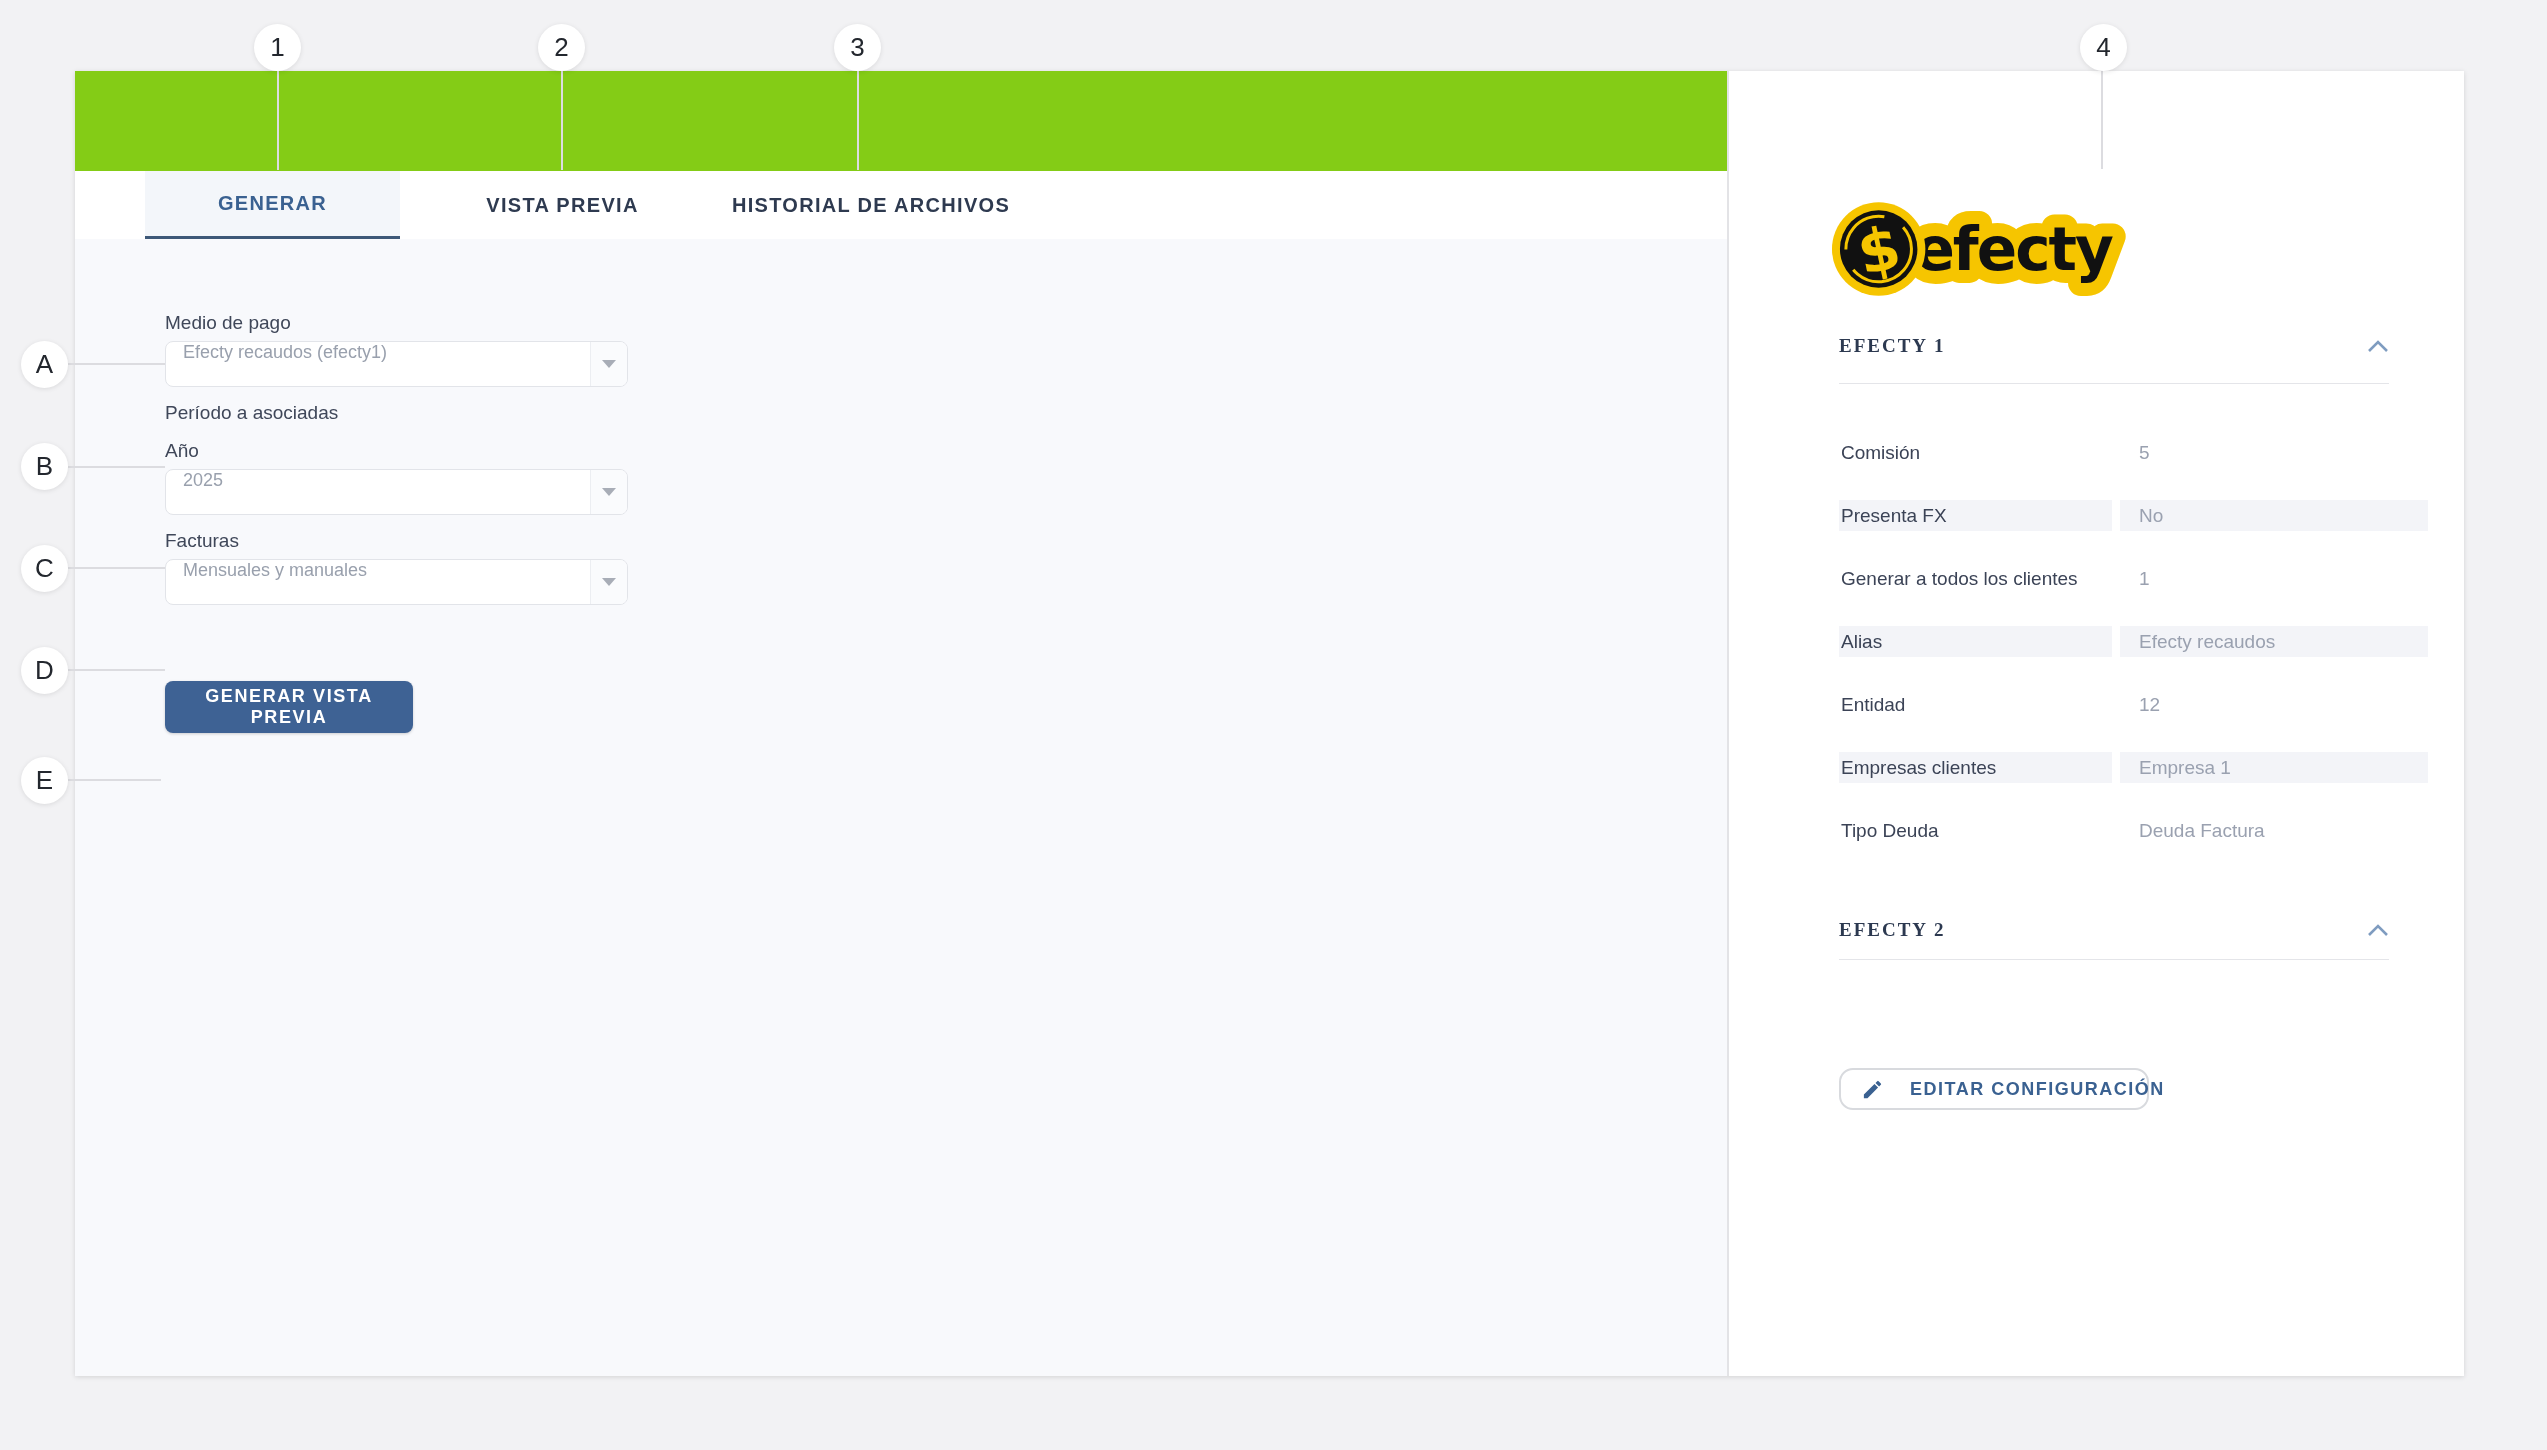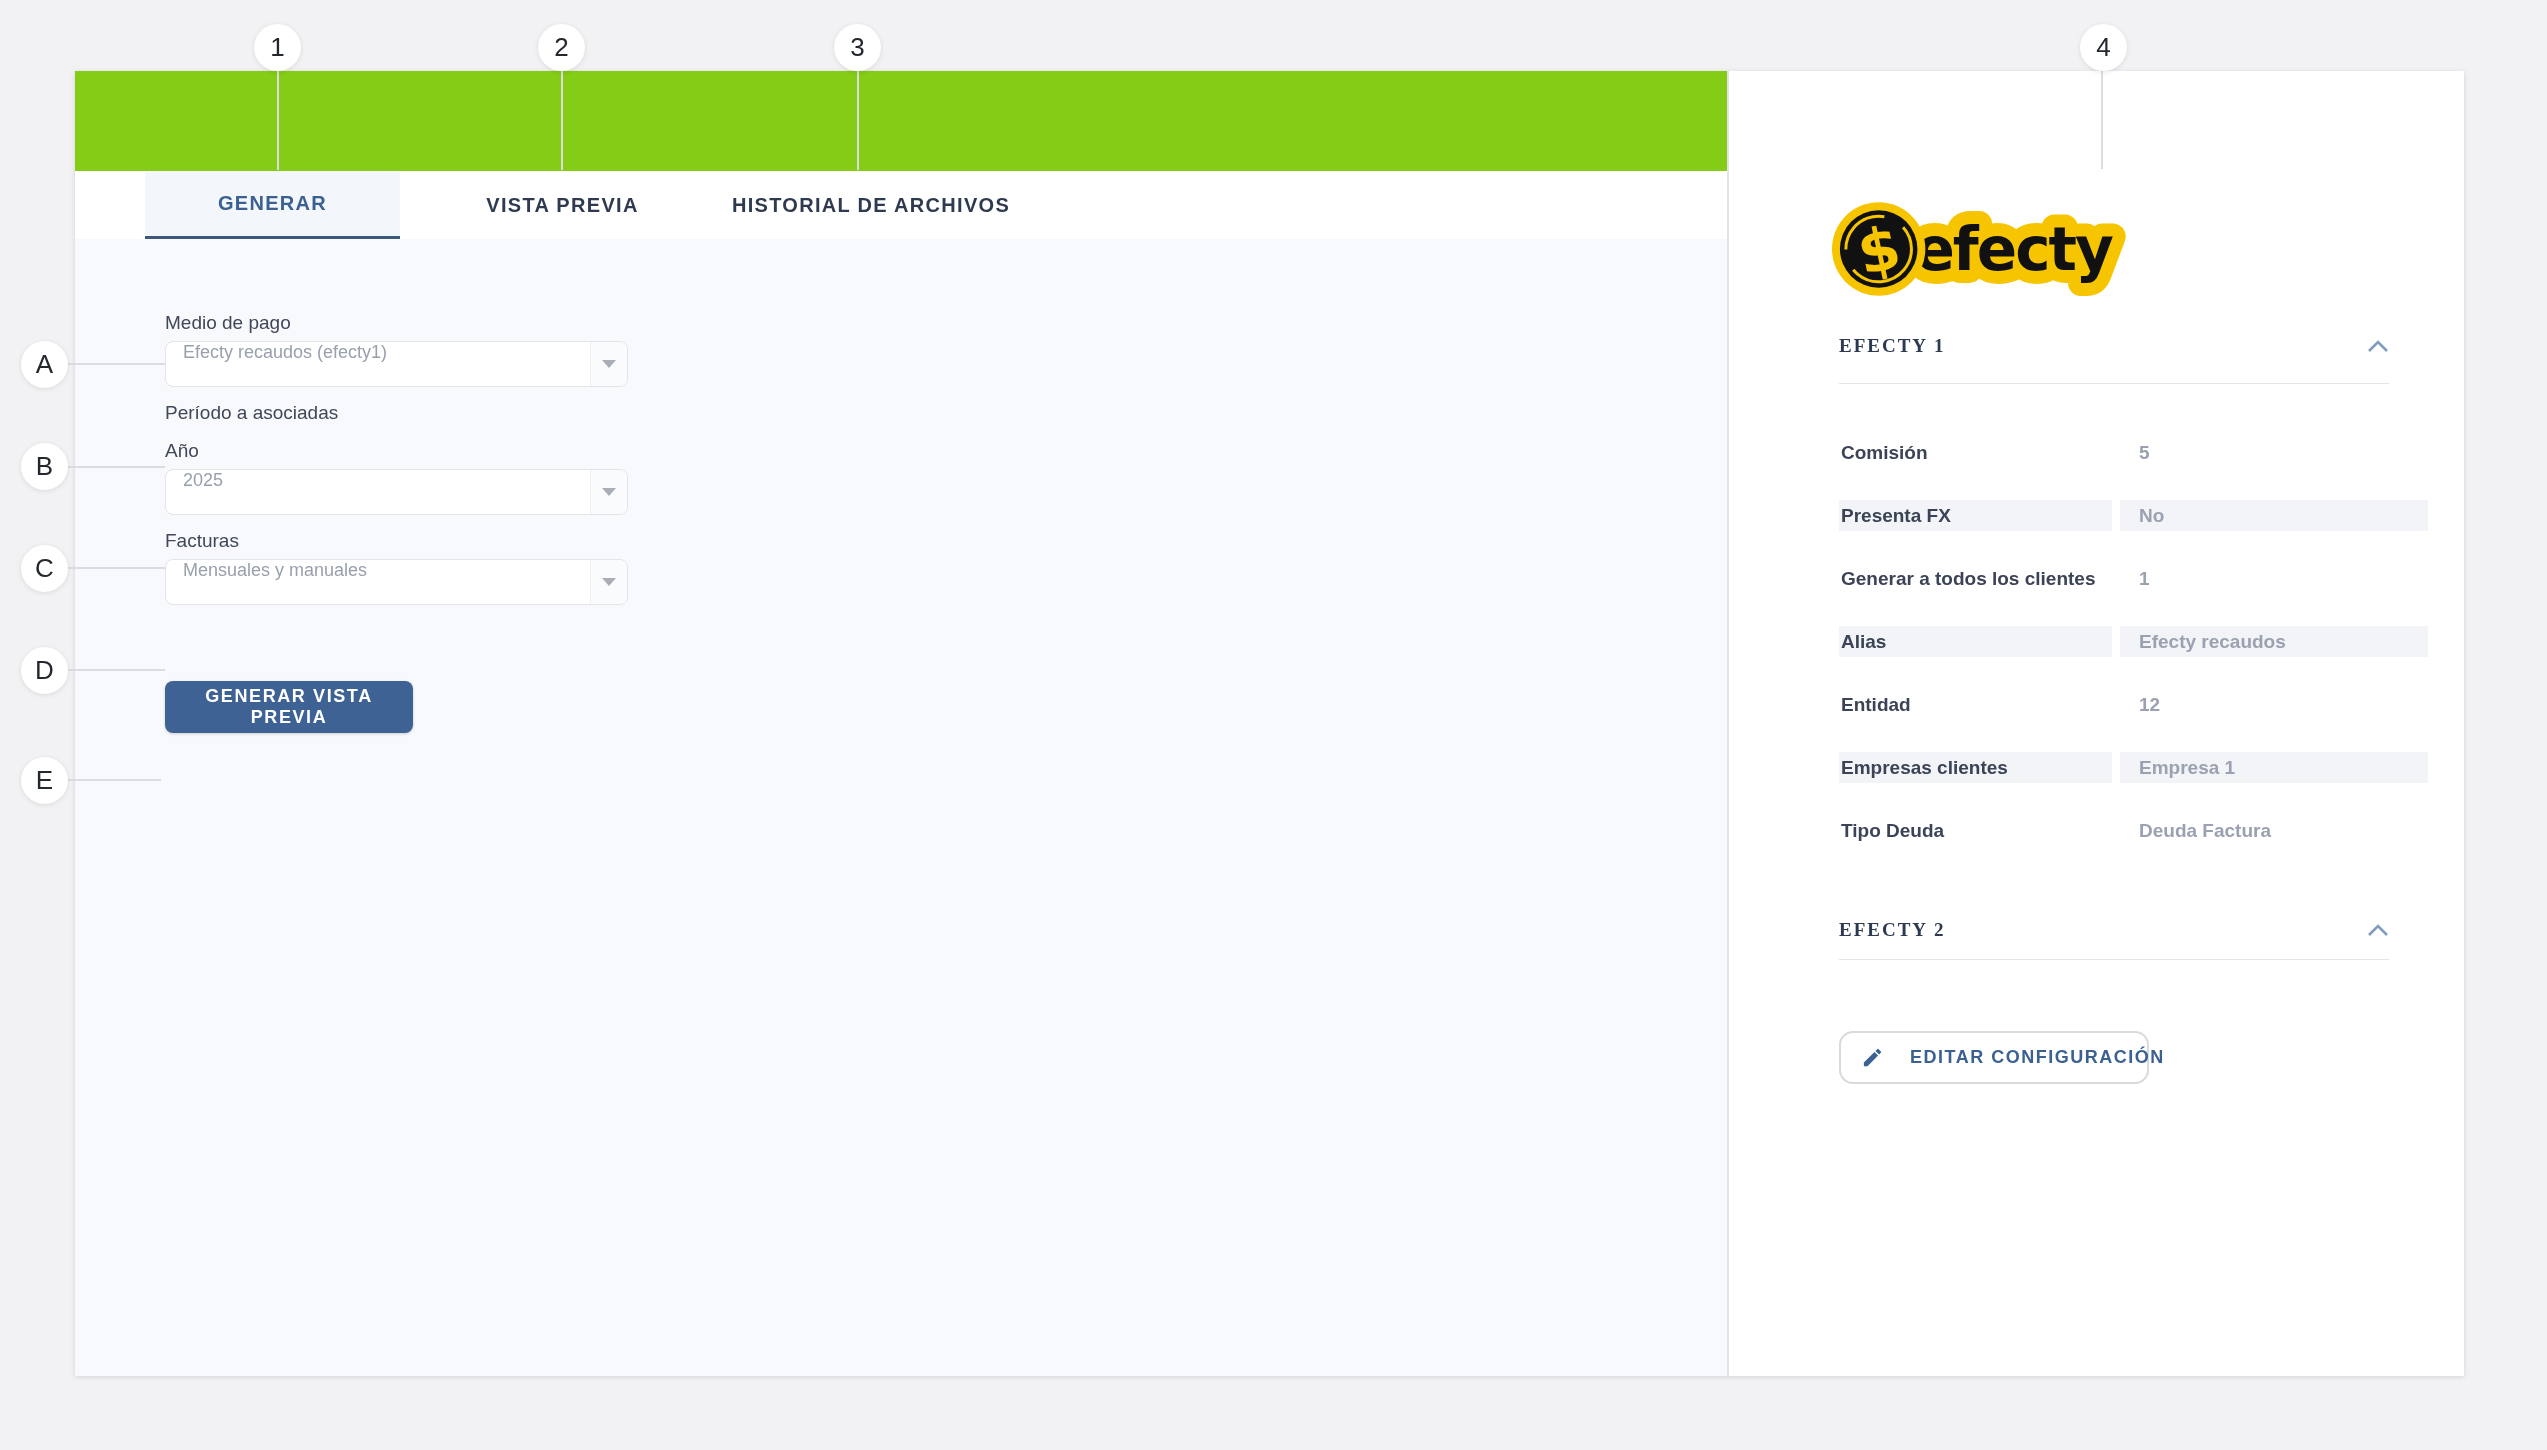--- a/index.html
+++ b/index.html
@@ -121,39 +121,39 @@
     color:#2c3950; line-height:24px;font-family:Liberation Serif, serif;
   }
   .section-divider {
     margin-left:110px; width:550px; height:1px;
     background:#e4e5e9; margin-top:25px;
   }
   .section-divider.second { margin-top:17px; }
 
   .rows { margin-left:110px; width:589px; margin-top:53px; }
   .prow {
-    display:flex; height:31px; margin-bottom:32px;font-weight:bold;
+    display:flex; height:31px; margin-bottom:32px;
   }
   .prow .cell-label {
     width:273px; font-size:19px; color:#3b4356;
     line-height:31px; padding-left:2px;
     white-space:nowrap;
   }
   .prow .cell-gap { width:8px; }
   .prow .cell-value {
     flex:1; font-size:19px; color:#9aa1b0;
     line-height:31px; padding-left:19px;
     white-space:nowrap;
   }
   .prow:nth-child(even) .cell-label,
   .prow:nth-child(even) .cell-value { background:#f3f4f8; }
 
   .edit-btn {
-    margin-left:110px; margin-top:71px;
-    width:310px; height:53px;
+    margin-left:110px; margin-top:108px;
+    width:310px; height:42px;
     background:#ffffff;
     border:2px solid #d8dade;
     border-radius:14px;
     display:flex; align-items:center;
     font-family:inherit;
     cursor:pointer;
   }
   .edit-btn .pencil { margin-left:20px; display:flex; }
   .edit-btn .edit-label {
     margin-left:26px;

